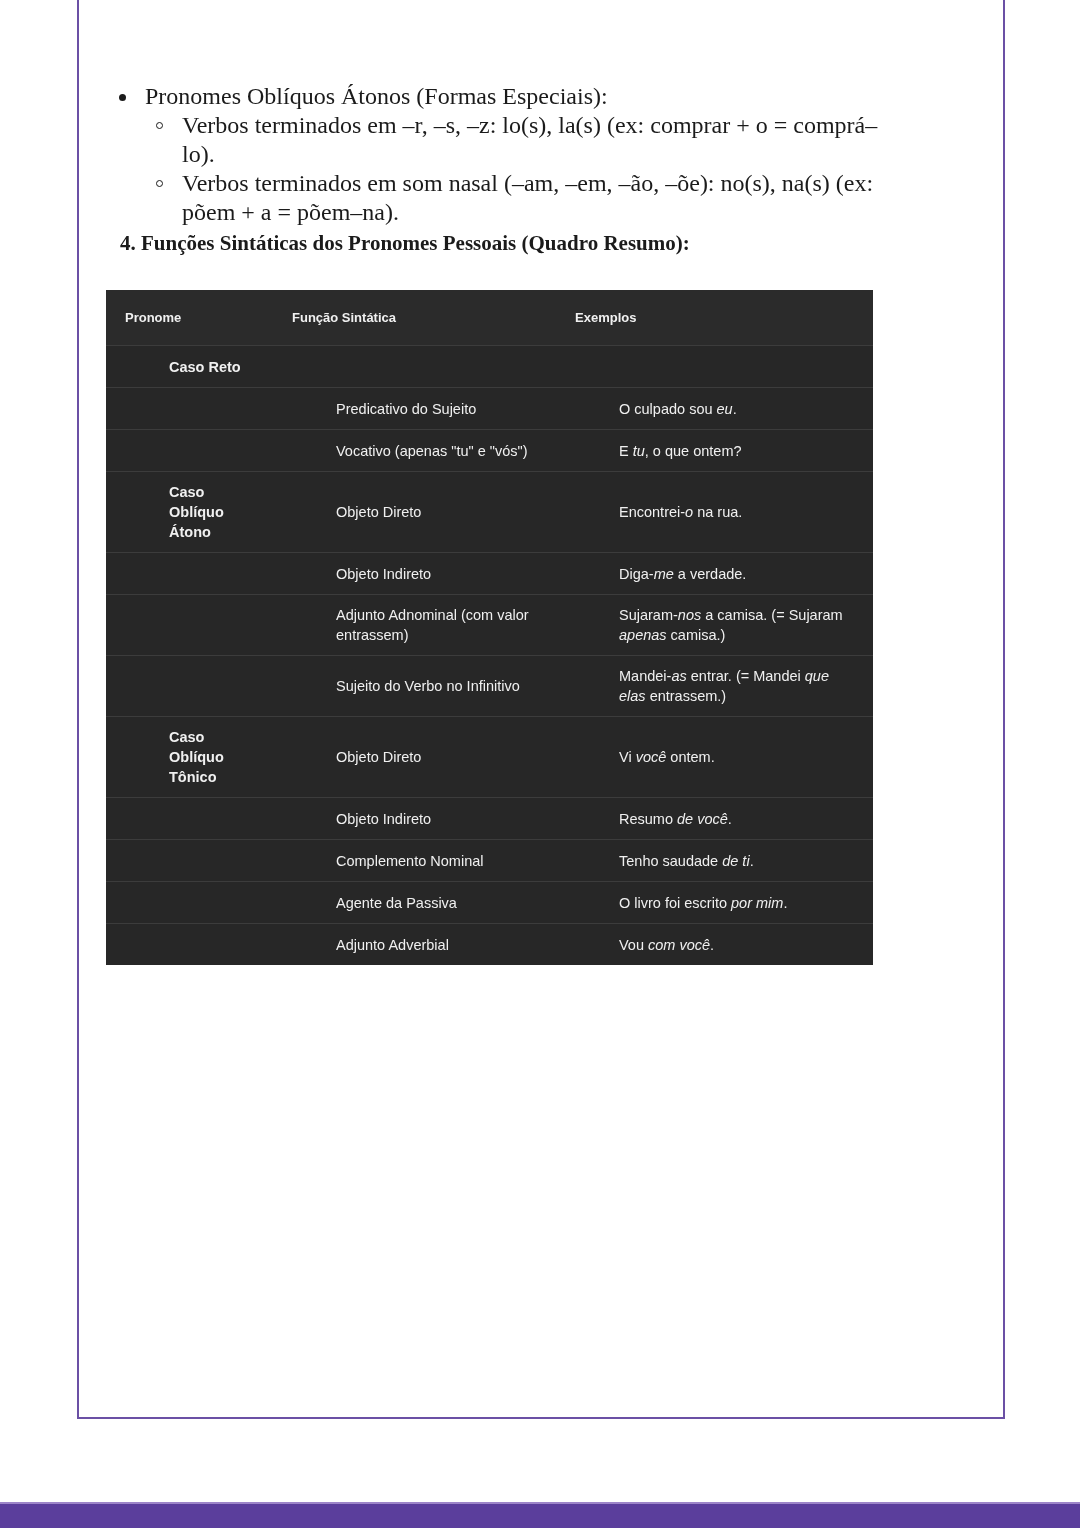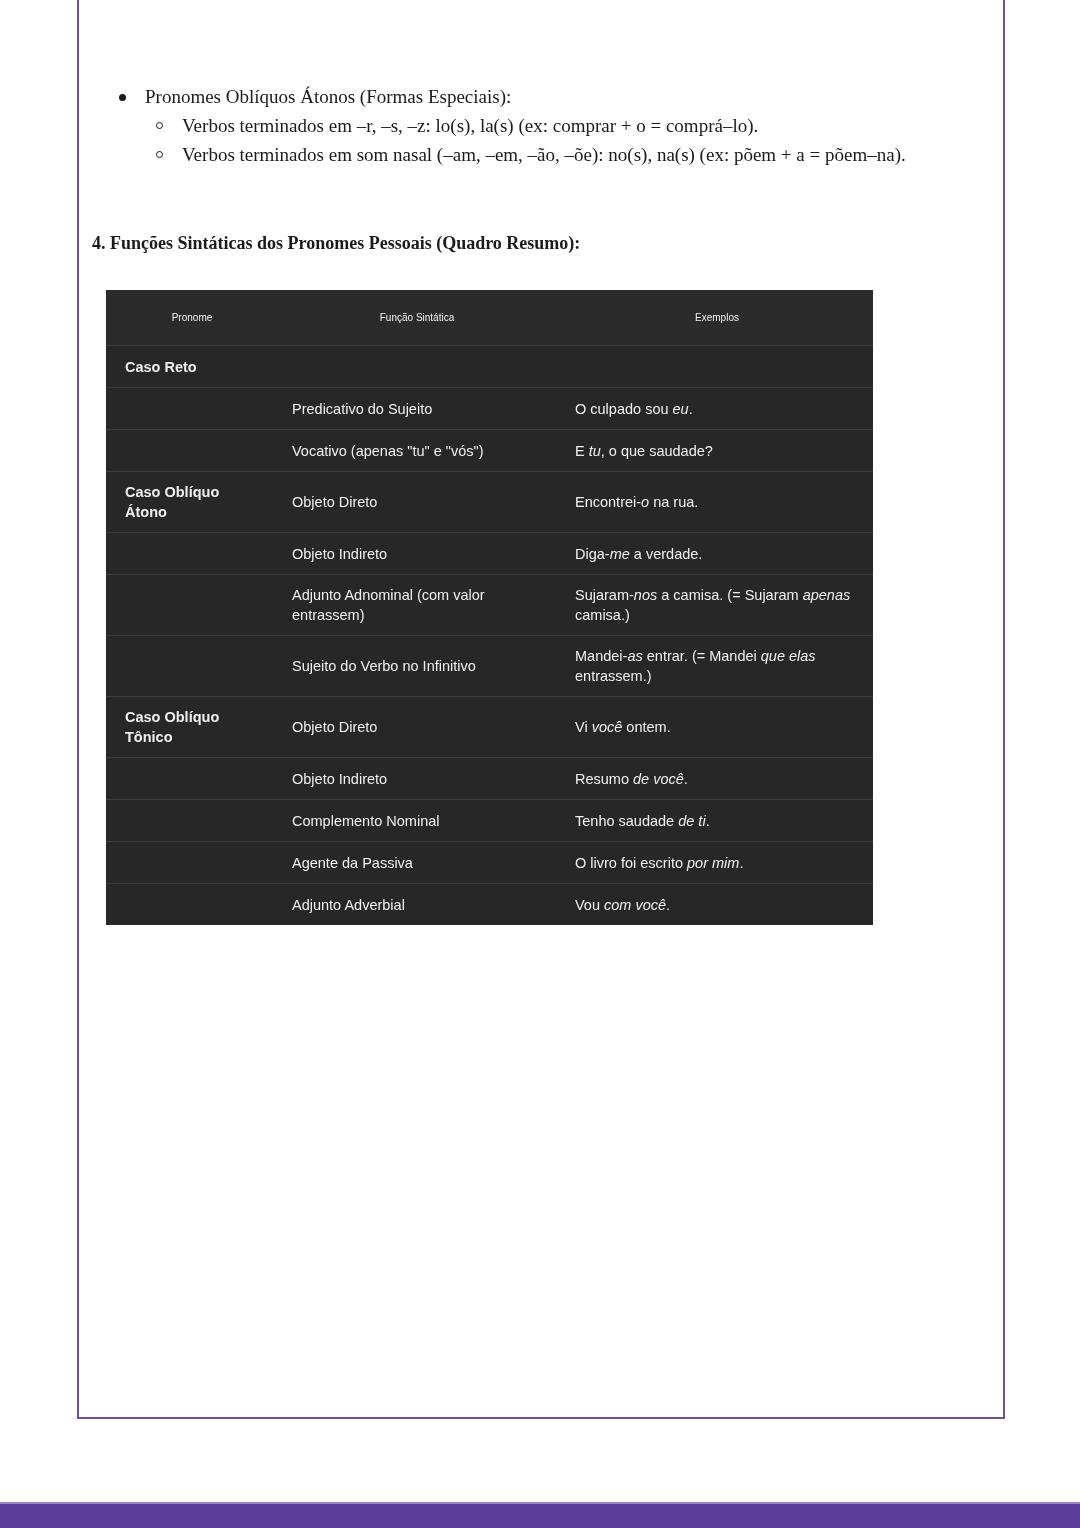--- a/index.html
+++ b/index.html
@@ -25,59 +25,59 @@
     background:#ffffff;
   }
   .footer-band{
     position:absolute;left:0;top:1502px;width:1080px;height:26px;
     background:var(--band);border-top:2px solid var(--band-edge);
     box-sizing:border-box;
   }
   
   .bullets{
     position:absolute;left:108px;top:82px;width:800px;
-    font-size:19px;line-height:29px;font-family:Liberation Serif, serif;
+    font-size:24px;line-height:29px;font-family:Liberation Serif, serif;
   }
   .li1{position:relative;padding-left:37px;}
   .li1 .b1{
     position:absolute;left:11px;top:12px;width:7px;height:7px;border-radius:50%;
     background:var(--body-text);
   }
   .li2{position:relative;padding-left:74px;}
   .li2 .b2{
     position:absolute;left:48px;top:11px;width:7px;height:7px;border-radius:50%;
     box-sizing:border-box;border:1.6px solid var(--body-text);background:transparent;
   }
   
   .heading{
-    position:absolute;left:92px;top:230px;margin:0;width:860px;
-    font-size:18px;font-weight:bold;line-height:26px;
+    position:absolute;left:120px;top:230px;margin:0;width:860px;
+    font-size:21px;font-weight:bold;line-height:26px;
     font-family:"Liberation Serif", serif;
   }
   
   .gtable{
     position:absolute;left:106px;top:290px;width:767px;
     background:var(--table-bg);color:var(--table-text);
     font-family:"Liberation Sans", sans-serif;
     font-size:14.5px;line-height:20px;
   }
   .trow{
     display:grid;grid-template-columns:167px 283px 1fr;
     border-top:1px solid var(--table-sep);
   }
   .trow.thead{
     border-top:none;background:var(--table-header-bg);
   }
   .td{
     padding:10px 14px 10px 19px;display:flex;flex-direction:column;justify-content:center;
     box-sizing:border-box;min-height:41px;
   }
-  .thead .td{min-height:55px;font-weight:normal;font-size:10px;text-align:center;}
+  .thead .td{min-height:55px;font-weight:bold;font-size:13px;}
   .td.c1{font-weight:bold;}
-  .td .inner{display:block;}
+  .td .inner{display:block;margin-left:44px;}
   .td em{font-style:italic;}
 </style>
 </head>
 <body>
 
 <div class="doc-frame"></div>
 
 <div class="bullets">
   <div class="li1">
     <span class="b1"></span>
@@ -119,21 +119,21 @@
         </div>
       </div>
       <div class="trow">
         <div class="td c1">
           <span class="inner"></span>
         </div>
         <div class="td c2">
           <span class="inner">Vocativo (apenas "tu" e "vós")</span>
         </div>
         <div class="td c3">
-          <span class="inner"><span>E </span><em>tu</em><span>, o que saudade?</span></span>
+          <span class="inner"><span>E </span><em>tu</em><span>, o que ontem?</span></span>
         </div>
       </div>
       <div class="trow">
         <div class="td c1">
           <span class="inner">Caso Oblíquo Átono</span>
         </div>
         <div class="td c2">
           <span class="inner">Objeto Direto</span>
         </div>
         <div class="td c3">

